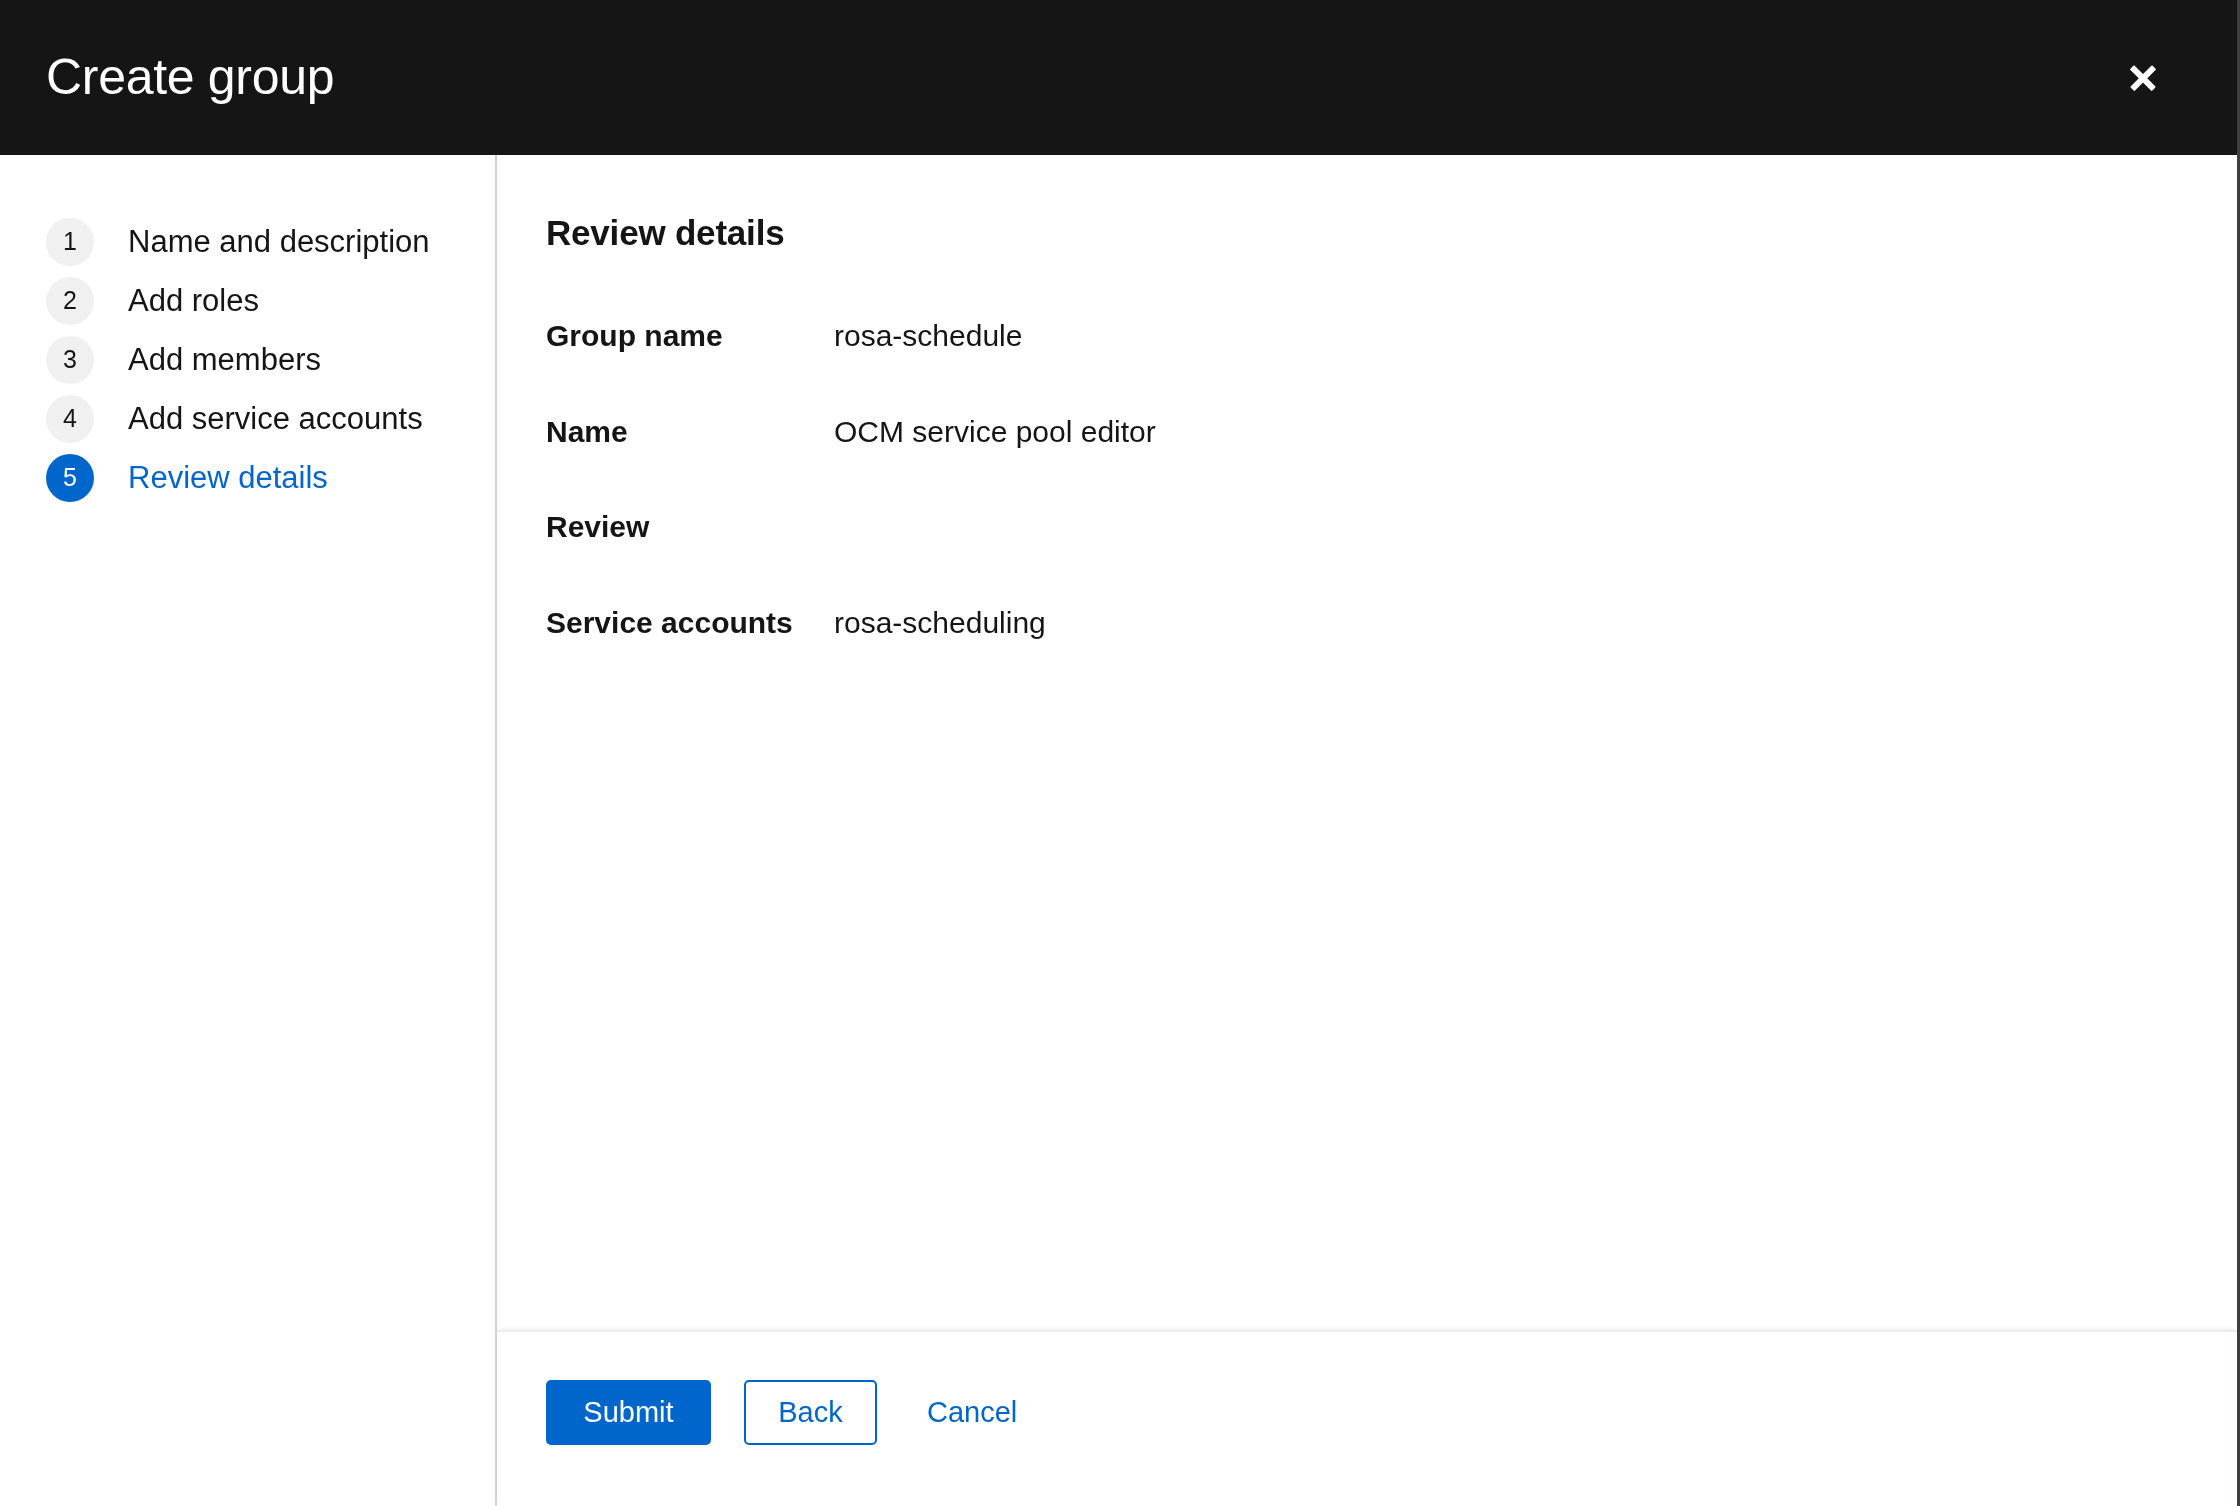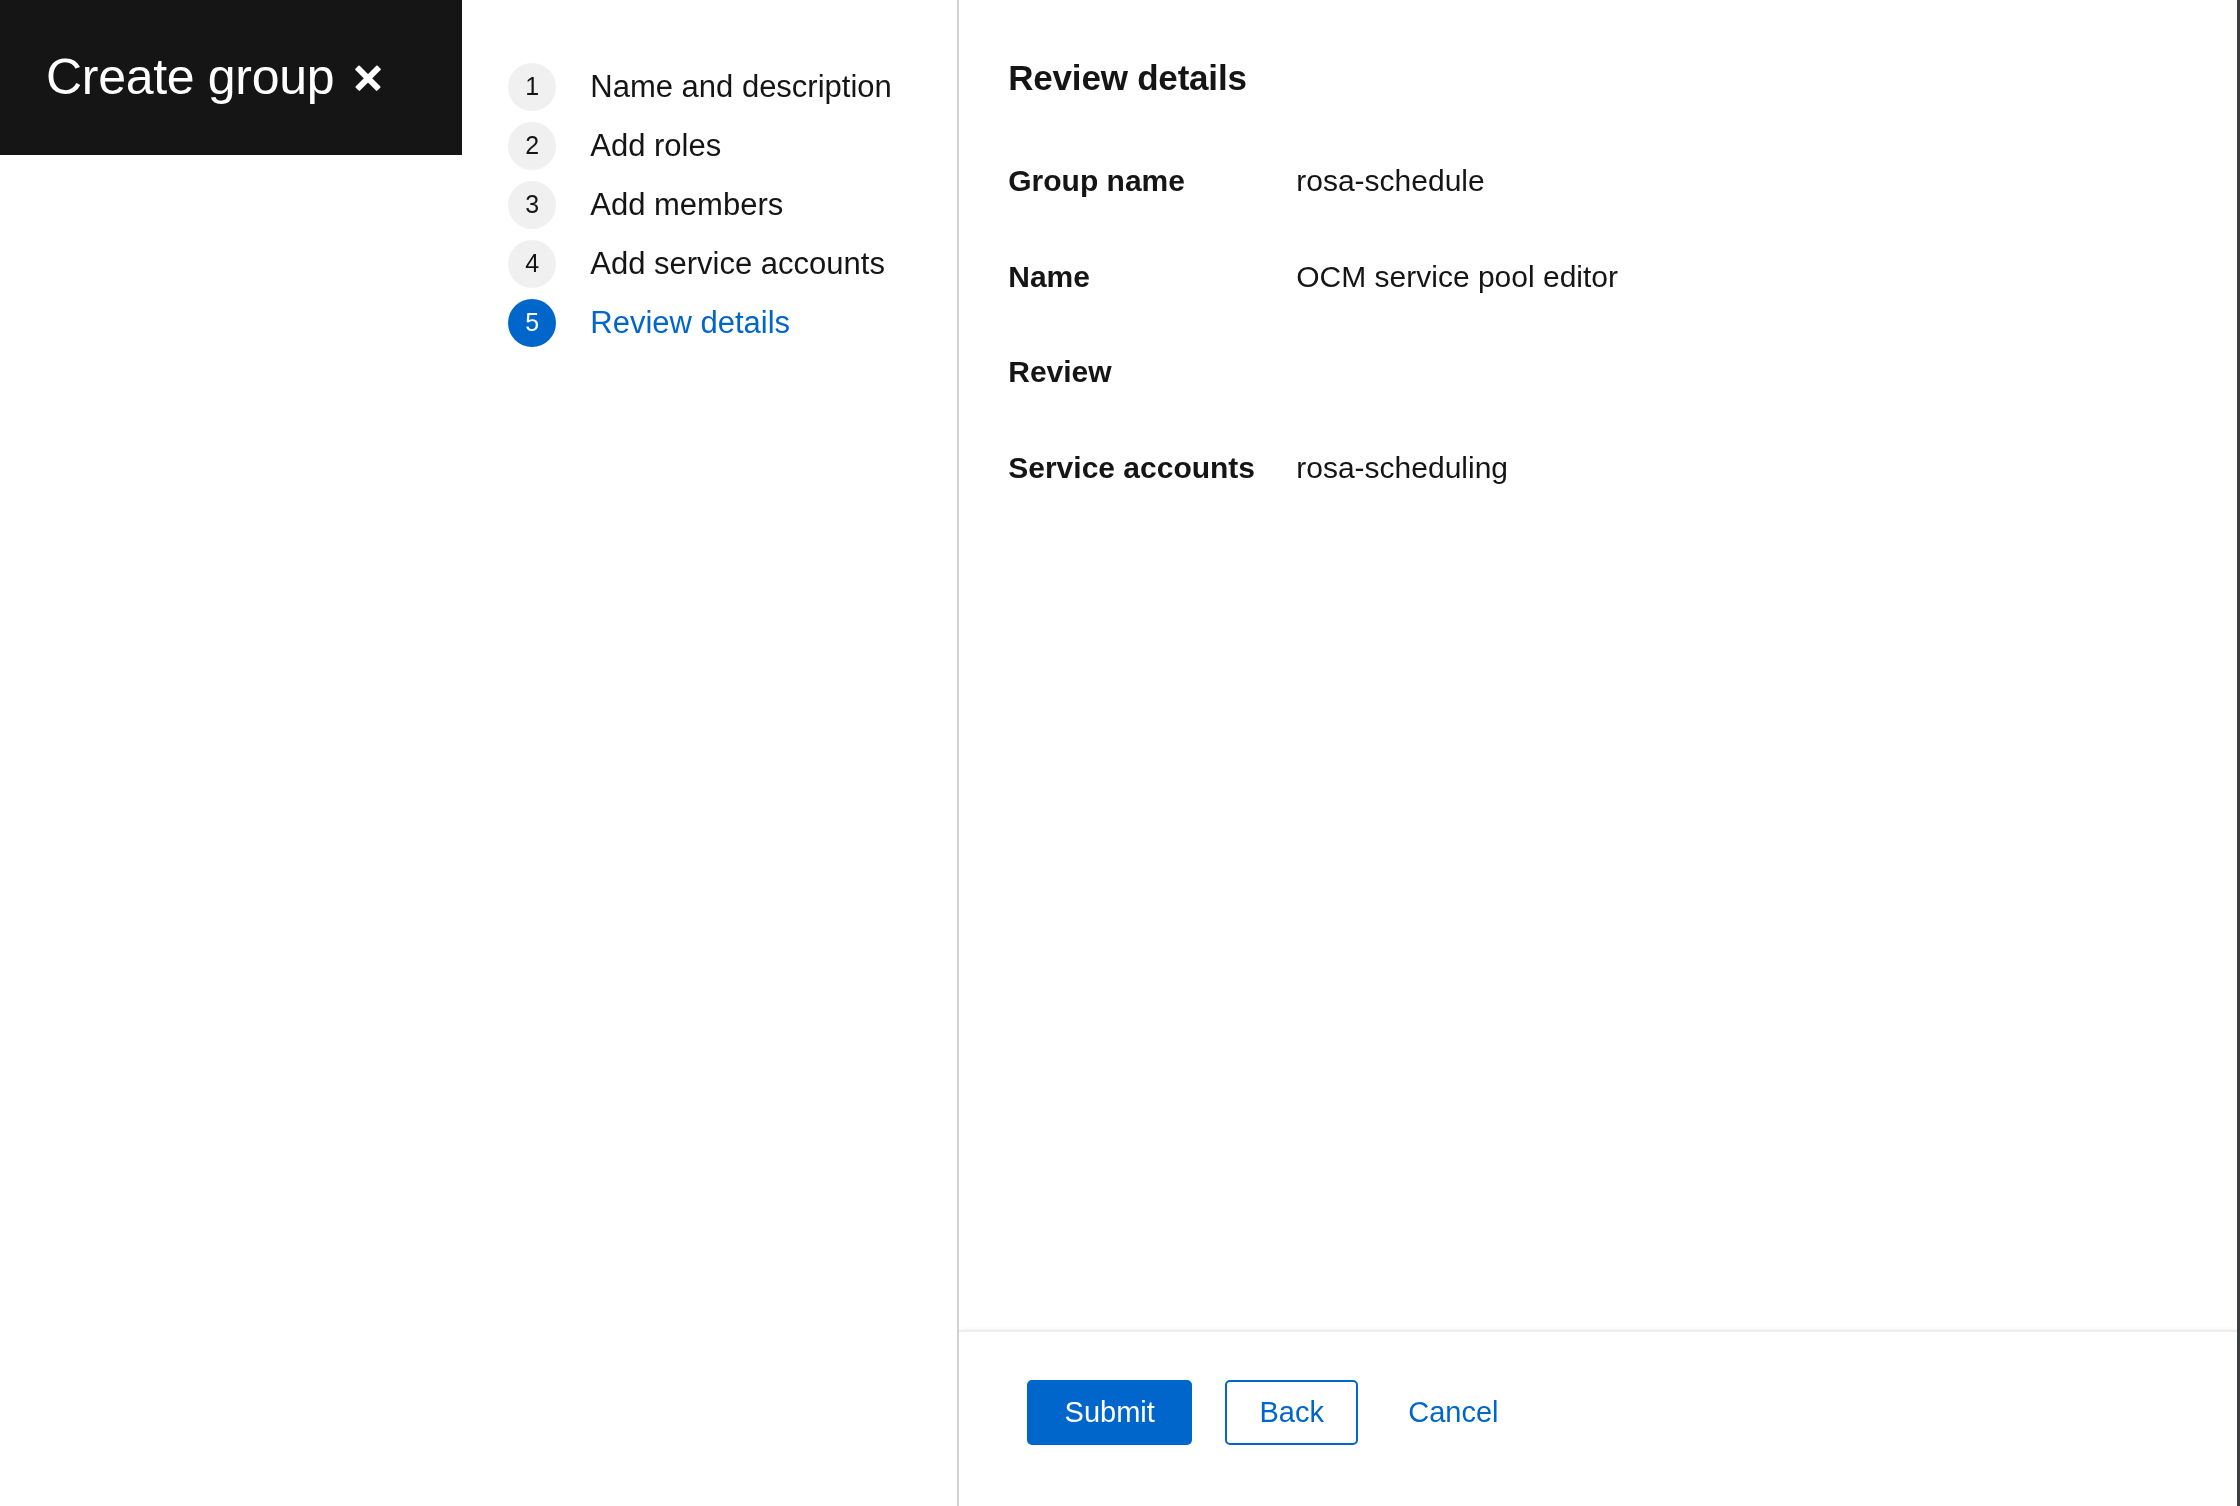--- a/index.html
+++ b/index.html
@@ -17,21 +17,21 @@
   }
 
   .modal {
     position: relative;
     width: 2240px;
     height: 1506px;
     background: #ffffff;
     box-sizing: border-box;
     border-right: 3px solid #3c3f42;
     display: flex;
-    flex-direction: row;
+    flex-direction: column;
   }
 
   
   .modal-header {
     height: 155px;
     min-height: 155px;
     background: #151515;
     display: flex;
     align-items: center;
     justify-content: space-between;
@@ -205,21 +205,20 @@
     display: inline-flex;
     align-items: center;
     justify-content: center;
     white-space: nowrap;
   }
   .btn-primary {
     background: #0066cc;
     color: #ffffff;
     border: 2px solid #0066cc;
     min-width: 165px;
-    margin-left: 19px;
   }
   .btn-secondary {
     background: #ffffff;
     color: #0066cc;
     border: 2px solid #0066cc;
     min-width: 133px;
     margin-left: 33px;
     text-align: right;
   }
   .btn-link {

